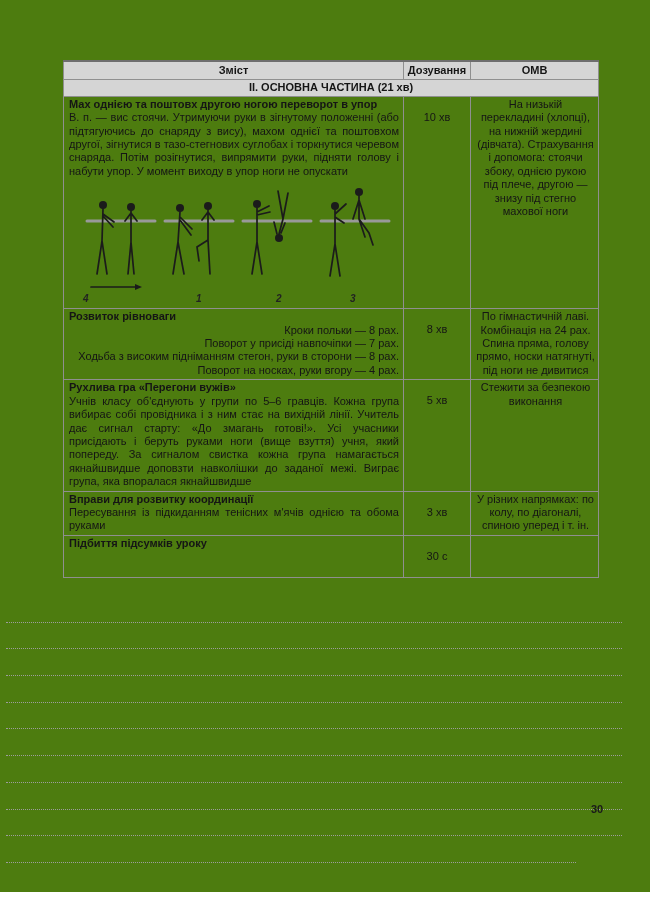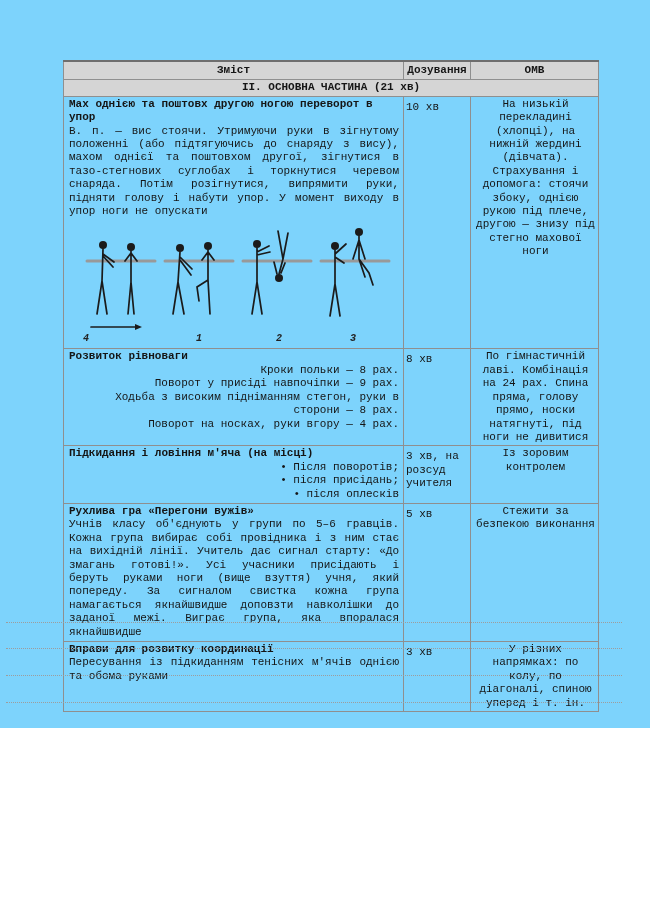--- a/index.html
+++ b/index.html
@@ -1,18 +1,18 @@
 <!DOCTYPE html>
 <html style="--header-bg: #d5d5d5;"><head>
 <meta charset="utf-8">
 <style>
   html, body { margin: 0; padding: 0; background: #ffffff; }
   .page {
-    position: relative; width: 650px; height: 728px; background: #7dd3fc;
-    font-family: Liberation Mono, monospace; color: #151515;
+    position: relative; width: 650px; height: 892px; background: #4d7c0f;
+    font-family: Liberation Sans, sans-serif; color: #151515;
     overflow: hidden;
   }
   table.plan {
     position: absolute; left: 63px; top: 60px; width: 535px;
     border-collapse: collapse; table-layout: fixed;
     font-size: 11px; line-height: 13.4px;
     border: 1px solid #8f8f8f; border-top: 2px solid #6e6e6e;
   }
   col.c-content { width: 340px; }
   col.c-dosage  { width: 67px; }
@@ -20,21 +20,21 @@
   th, td { border: 1px solid #8f8f8f; vertical-align: top; }
   thead th {
     background: var(--header-bg, #d5d5d5); font-weight: bold; text-align: center;
     padding: 2px 3px;
   }
   tr.section-row td {
     background: var(--header-bg, #d5d5d5); font-weight: bold; text-align: center;
     padding: 1px 3px;
   }
   td.content-cell { padding: 1px 4px 2px 5px; }
-  td.dosage-cell  { padding: 4px 2px; }
+  td.dosage-cell  { padding: 14px 2px; text-align: center; }
   td.omv-cell     { padding: 1px 3px 1px 5px; text-align: center; }
   .title { font-weight: bold; }
   .body  { text-align: justify; }
   .line-item { text-align: right; }
   
   .figure { position: relative; width: 308px; height: 124px; margin: 3px 0 1px 14px; }
   .figure svg { position: absolute; left: 0; top: 0; }
   .figure-label {
     position: absolute; bottom: 0; font-style: italic; font-size: 10px;
     font-weight: bold; color: #222;
@@ -112,52 +112,49 @@
     <span class="figure-label">4</span>
   </div>
           </td>
           <td class="dosage-cell">10 хв</td>
           <td class="omv-cell">На низькій перекладині (хлопці), на нижній жердині (дівчата). Страхування і допомога: стоячи збоку, однією рукою під плече, другою — знизу під стегно махової ноги</td>
         </tr>
         <tr class="activity-row">
           <td class="content-cell">
             <div class="title">Розвиток рівноваги</div>
             <div class="line-item">Кроки польки — 8 рах.</div>
-            <div class="line-item">Поворот у присіді навпочіпки — 9 рах.</div>
+            <div class="line-item">Поворот у присіді навпочіпки — 7 рах.</div>
             <div class="line-item">Ходьба з високим підніманням стегон, руки в сторони — 8 рах.</div>
             <div class="line-item">Поворот на носках, руки вгору — 4 рах.</div>
           </td>
           <td class="dosage-cell">8 хв</td>
           <td class="omv-cell">По гімнастичній лаві. Комбінація на 24 рах. Спина пряма, голову прямо, носки натягнуті, під ноги не дивитися</td>
-        </tr>
-        <tr class="activity-row">
-          <td class="content-cell">
-            <div class="title">Підкидання і ловіння м'яча (на місці)</div>
-            <div class="line-item">• Після поворотів;</div>
-            <div class="line-item">• після присідань;</div>
-            <div class="line-item">• після оплесків</div>
-          </td>
-          <td class="dosage-cell">3 хв, на розсуд учителя</td>
-          <td class="omv-cell">Із зоровим контролем</td>
         </tr>
         <tr class="activity-row">
           <td class="content-cell">
             <div class="title">Рухлива гра «Перегони вужів»</div>
             <div class="body">Учнів класу об'єднують у групи по 5–6 гравців. Кожна група вибирає собі провідника і з ним стає на вихідній лінії. Учитель дає сигнал старту: «До змагань готові!». Усі учасники присідають і беруть руками ноги (вище взуття) учня, який попереду. За сигналом свистка кожна група намагається якнайшвидше доповзти навколішки до заданої межі. Виграє група, яка впоралася якнайшвидше</div>
           </td>
           <td class="dosage-cell">5 хв</td>
           <td class="omv-cell">Стежити за безпекою виконання</td>
         </tr>
         <tr class="activity-row">
           <td class="content-cell">
             <div class="title">Вправи для розвитку координації</div>
             <div class="body">Пересування із підкиданням тенісних м'ячів однією та обома руками</div>
           </td>
           <td class="dosage-cell">3 хв</td>
           <td class="omv-cell">У різних напрямках: по колу, по діагоналі, спиною уперед і т. ін.</td>
+        </tr>
+        <tr class="activity-row">
+          <td class="content-cell">
+            <div class="title">Підбиття підсумків уроку</div>
+          </td>
+          <td class="dosage-cell">30 с</td>
+          <td class="omv-cell"></td>
         </tr>
       </tbody>
   </table>
 
   <div class="ruled" id="ruled-lines">
       <div class="ruled-line"></div>
       <div class="ruled-line"></div>
       <div class="ruled-line"></div>
       <div class="ruled-line"></div>
       <div class="ruled-line"></div>

